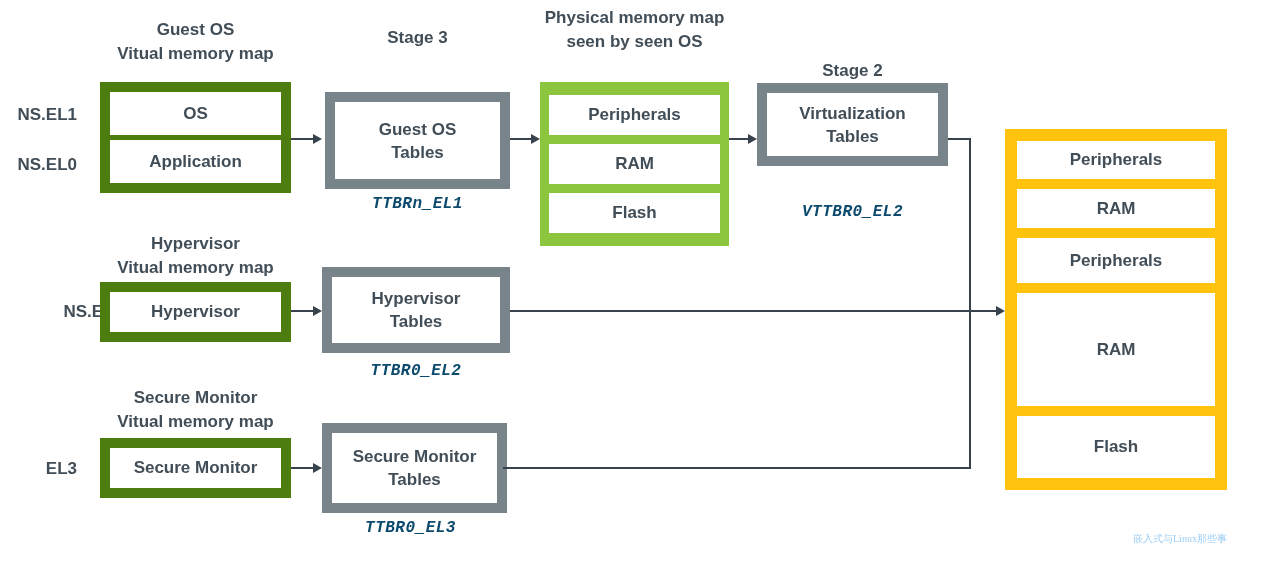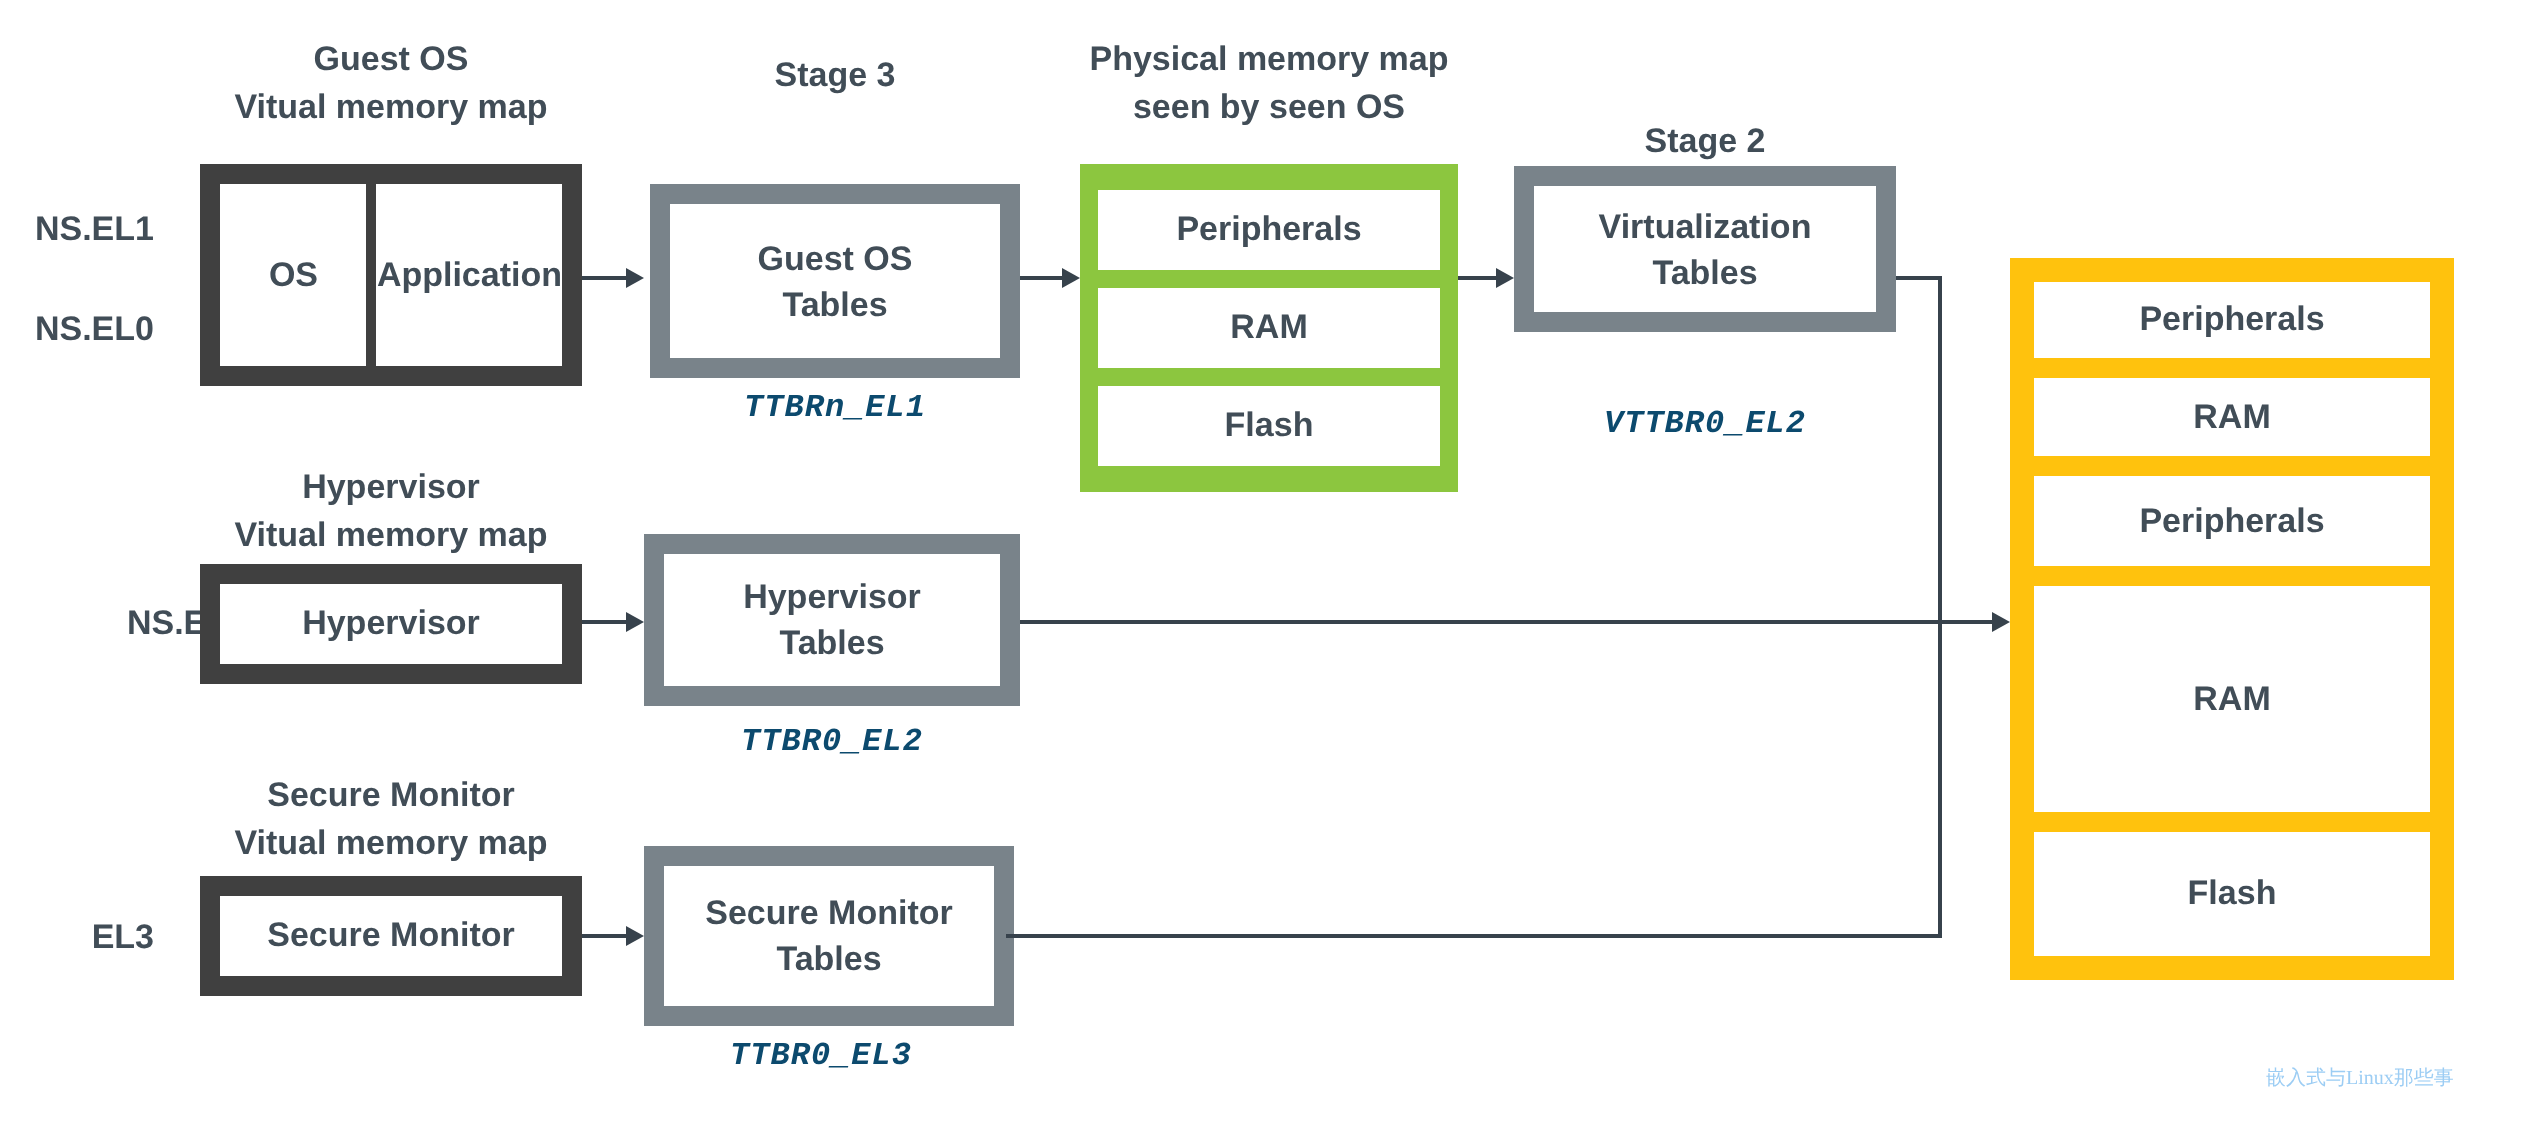--- a/index.html
+++ b/index.html
@@ -2,21 +2,21 @@
 <html><head>
 <meta charset="utf-8">
 <style>
   html,body{margin:0;padding:0;background:#ffffff;}
   .canvas{
     position:relative;width:1267px;height:570px;background:#ffffff;overflow:hidden;
     font-family:"Liberation Sans",sans-serif;color:#414D57;
   }
   .hdr{position:absolute;text-align:center;font-size:17px;font-weight:600;line-height:24px;color:#414D57;}
   .el-label{position:absolute;width:67px;text-align:right;font-size:17px;font-weight:600;color:#414D57;}
-  .cyan-box{position:absolute;background:#404040;display:flex;gap:5px;padding:10px;box-sizing:border-box;}
+  .cyan-box{position:absolute;background:#4d7c0f;display:flex;flex-direction:column;gap:5px;padding:10px;box-sizing:border-box;}
   .green-box{position:absolute;background:#8CC63F;display:flex;flex-direction:column;gap:9px;padding:13px 9px;box-sizing:border-box;}
   .yellow-box{position:absolute;background:#FFC20D;display:flex;flex-direction:column;gap:10px;padding:12px;box-sizing:border-box;}
   .cell{background:#ffffff;display:flex;align-items:center;justify-content:center;
         font-size:17px;font-weight:600;color:#414D57;flex:1;}
   .cell.fixed{flex:0 0 auto;}
   .gray-box{position:absolute;background:#79838A;padding:10px;box-sizing:border-box;}
   .gray-inner{background:#ffffff;width:100%;height:100%;display:flex;flex-direction:column;
         align-items:center;justify-content:center;font-size:17px;font-weight:600;line-height:23px;color:#414D57;}
   .reg{position:absolute;text-align:center;font-family:"Liberation Mono",monospace;font-weight:bold;
         font-size:16px;letter-spacing:0.5px;color:#0c4a6e;font-style:italic;}
@@ -29,21 +29,21 @@
 </head>
 <body>
 
 <div class="canvas">
 
   <div class="hdr" style="left:100px;top:18px;width:191px;">
     <div>Guest OS</div>
     <div>Vitual memory map</div>
   </div>
   <div class="hdr" style="left:325px;top:26px;width:185px;">Stage 3</div>
-  <div class="hdr" style="left:536px;top:18px;width:197px;">
+  <div class="hdr" style="left:536px;top:6px;width:197px;">
     <div>Physical memory map</div>
     <div>seen by seen OS</div>
   </div>
   <div class="hdr" style="left:757px;top:26px;width:191px;margin-top:33px;">Stage 2</div>
   <div class="hdr" style="left:100px;top:232px;width:191px;">
     <div>Hypervisor</div>
     <div>Vitual memory map</div>
   </div>
   <div class="hdr" style="left:100px;top:386px;width:191px;">
     <div>Secure Monitor</div>

